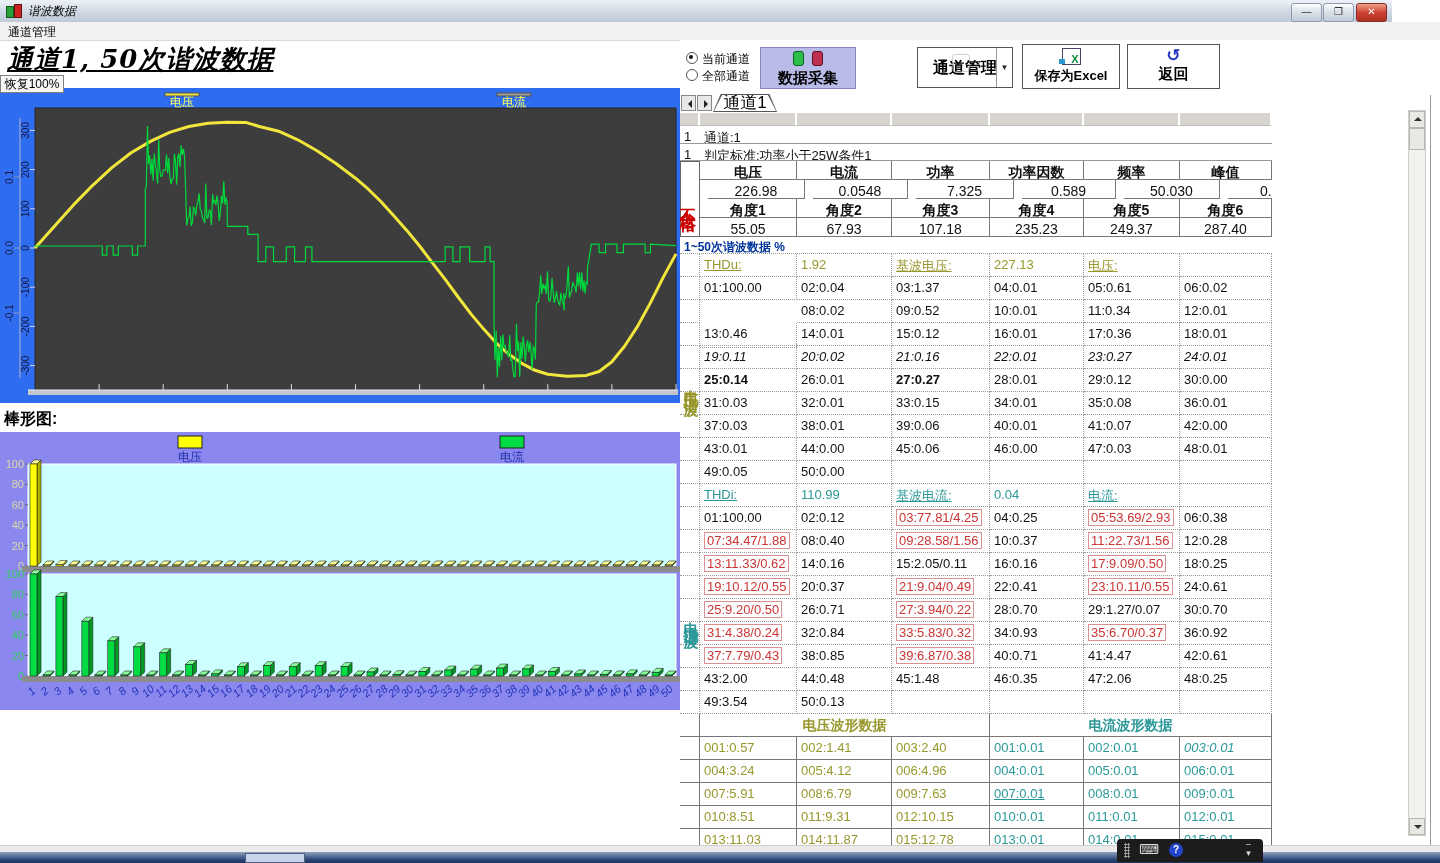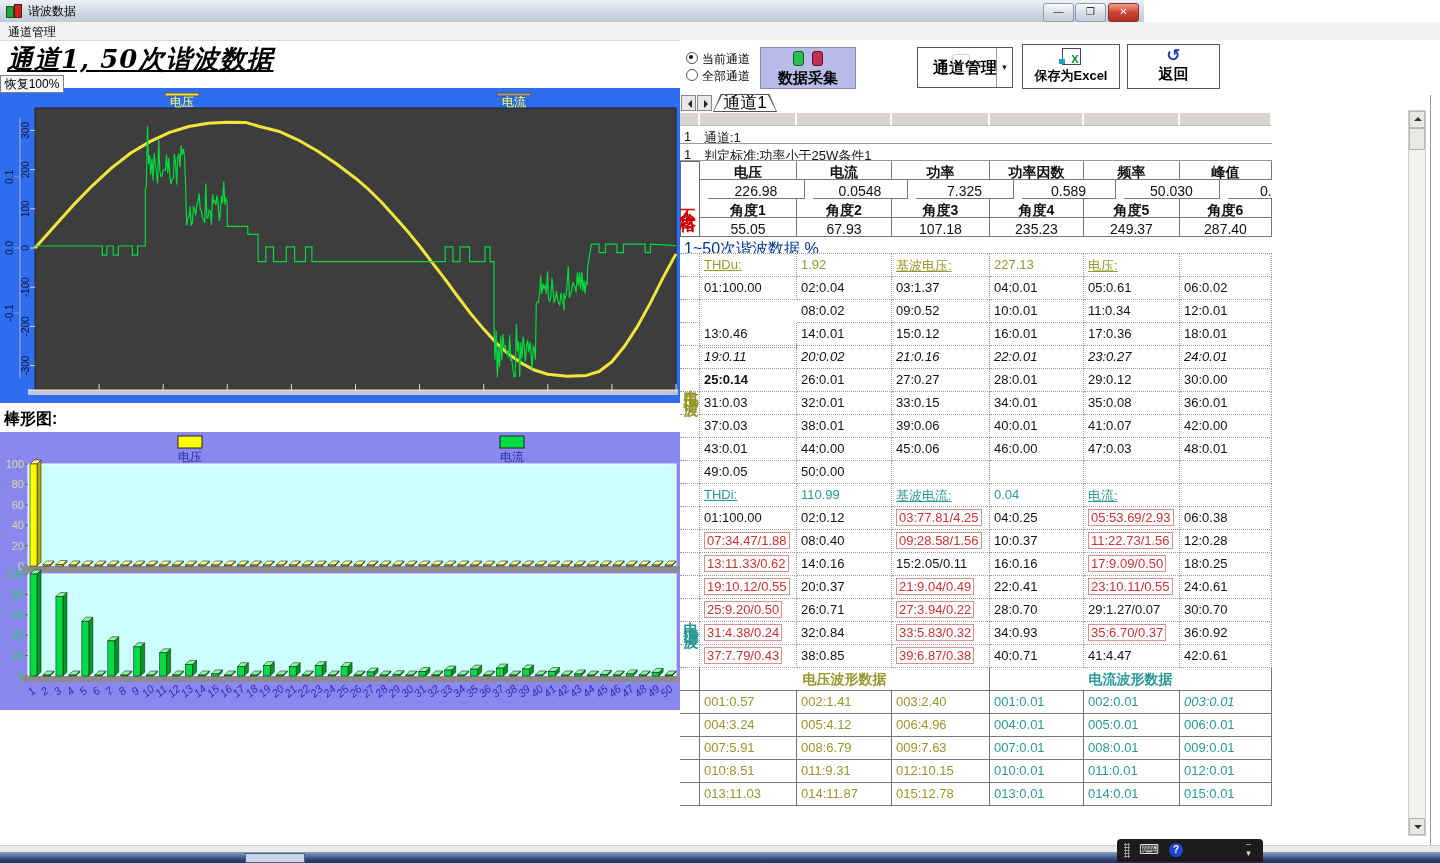--- a/index.html
+++ b/index.html
@@ -1,20 +1,20 @@
 <!DOCTYPE html>
 <html><head>
 <meta charset="utf-8">
 <style>
   html,body{margin:0;padding:0;background:#fff;}
   body{font-family:"Liberation Sans","DejaVu Sans",sans-serif;-webkit-font-smoothing:none;}
   #win{position:relative;width:1440px;height:863px;overflow:hidden;background:#fff;}
   
-  #titlebar{position:absolute;left:0;top:0;width:1144px;height:22px;
-    background:linear-gradient(#eef2f7,#cdd6e2 60%,#bfcad8);border-bottom:1px solid #98a6b8;}
+  #titlebar{position:absolute;left:0;top:0;width:1392px;height:22px;
+    background:linear-gradient(#eef2f7,#cdd6e2 60%,#bfcad8);border-bottom:1px solid #98a6b8;font-style:italic;}
   #titlebar .ticon{position:absolute;left:6px;top:4px;width:16px;height:14px;}
   #titlebar .ticon i{position:absolute;display:block;}
   #titlebar .tname{position:absolute;left:28px;top:3px;font-size:12px;color:#000;}
   .winbtn{position:absolute;top:3px;width:29px;height:17px;border:1px solid #8c9bb0;border-radius:3px;
     background:linear-gradient(#fdfdfd,#d9e0e8 50%,#c3ccd8);text-align:center;line-height:15px;font-size:10px;color:#333;}
   #btn-close{background:linear-gradient(#f0a088,#cc4433 50%,#b03020);color:#fff;border-color:#803028;font-weight:bold;}
   
   #menubar{position:absolute;left:0;top:22px;width:1440px;height:18px;background:#f2f2f2;border-bottom:1px solid #d9d9d9;}
   #menubar .mitem{display:inline-block;padding:2px 8px 0 8px;font-size:12px;color:#000;}
   
@@ -65,21 +65,21 @@
   .dot{border-right:1px dotted #9a9a9a;border-bottom:1px dotted #9a9a9a;}
   .sol{border-right:1px solid #777;border-bottom:1px solid #777;}
   .strip{background:#d8d4cf;border-right:2px solid #fff;border-bottom:1px solid #bbb;}
   .hdr{font-weight:bold;font-size:14px;text-align:center;padding-left:0;}
   .val{font-size:14px;text-align:center;padding-left:0;}
   .olv{color:#97972c;}
   .tea{color:#2b9898;}
   .und{text-decoration:underline;}
   .alarm{color:#cc3333;}
   .alarm .bx{border:1px solid #d89090;padding:0 2px;}
-  .sect{font-weight:normal;font-size:16px;color:#003399;padding-top:2px;}
+  .sect{font-weight:bold;font-size:12px;color:#003399;padding-top:2px;}
   #verdict{position:absolute;left:0px;top:48px;width:20px;height:76px;border:1px solid #666;box-sizing:border-box;
      writing-mode:vertical-rl;text-orientation:upright;font-size:17px;font-weight:bold;color:#cc0000;
      text-align:center;letter-spacing:3px;background:#fff;}
   .sidelab{position:absolute;left:1px;width:19px;writing-mode:vertical-rl;text-orientation:upright;
      font-size:15px;font-weight:bold;letter-spacing:4px;text-align:center;}
   
   #vscroll{position:absolute;left:728px;top:70px;width:18px;height:726px;background:#f2f1ee;border:1px solid #d0cec8;box-sizing:border-box;}
   .sbtn{position:absolute;left:0;width:16px;height:17px;background:#e9e8e4;border:1px solid #b8b6b0;box-sizing:border-box;}
   .sbtn i{position:absolute;left:4px;width:0;height:0;border:4px solid transparent;}
   #sb-up{top:0;} #sb-up i{top:5px;border-bottom-color:#333;border-top-width:0;}
@@ -705,21 +705,21 @@
           <div class="gcell dot" style="width: 95px;"><span>20:0.02</span></div>
           <div class="gcell dot" style="width: 98px;"><span>21:0.16</span></div>
           <div class="gcell dot" style="width: 94px;"><span>22:0.01</span></div>
           <div class="gcell dot" style="width: 96px;"><span>23:0.27</span></div>
           <div class="gcell dot" style="width: 92px;"><span>24:0.01</span></div>
         </div>
         <div class="grow" style="height: 23px;">
           <div class="gcell dot" style="width: 20px;"></div>
           <div class="gcell dot" style="width: 97px; font-weight: bold;"><span>25:0.14</span></div>
           <div class="gcell dot" style="width: 95px;"><span>26:0.01</span></div>
-          <div class="gcell dot" style="width: 98px;"><span>27:0.27</span></div>
+          <div class="gcell dot" style="width: 98px; font-weight: bold;"><span>27:0.27</span></div>
           <div class="gcell dot" style="width: 94px;"><span>28:0.01</span></div>
           <div class="gcell dot" style="width: 96px;"><span>29:0.12</span></div>
           <div class="gcell dot" style="width: 92px;"><span>30:0.00</span></div>
         </div>
         <div class="grow" style="height: 23px;">
           <div class="gcell dot" style="width: 20px;"></div>
           <div class="gcell dot" style="width: 97px;"><span>31:0.03</span></div>
           <div class="gcell dot" style="width: 95px;"><span>32:0.01</span></div>
           <div class="gcell dot" style="width: 98px;"><span>33:0.15</span></div>
           <div class="gcell dot" style="width: 94px;"><span>34:0.01</span></div>
@@ -817,20 +817,38 @@
           <div class="gcell dot" style="width: 92px;"><span>36:0.92</span></div>
         </div>
         <div class="grow" style="height: 23px;">
           <div class="gcell dot" style="width: 20px;"></div>
           <div class="gcell dot alarm" style="width: 97px;"><span class="bx">37:7.79/0.43</span></div>
           <div class="gcell dot" style="width: 95px;"><span>38:0.85</span></div>
           <div class="gcell dot alarm" style="width: 98px;"><span class="bx">39:6.87/0.38</span></div>
           <div class="gcell dot" style="width: 94px;"><span>40:0.71</span></div>
           <div class="gcell dot" style="width: 96px;"><span>41:4.47</span></div>
           <div class="gcell dot" style="width: 92px;"><span>42:0.61</span></div>
+        </div>
+        <div class="grow" style="height: 23px;">
+          <div class="gcell dot" style="width: 20px;"></div>
+          <div class="gcell dot" style="width: 97px;"><span>43:2.00</span></div>
+          <div class="gcell dot" style="width: 95px;"><span>44:0.48</span></div>
+          <div class="gcell dot" style="width: 98px;"><span>45:1.48</span></div>
+          <div class="gcell dot" style="width: 94px;"><span>46:0.35</span></div>
+          <div class="gcell dot" style="width: 96px;"><span>47:2.06</span></div>
+          <div class="gcell dot" style="width: 92px;"><span>48:0.25</span></div>
+        </div>
+        <div class="grow" style="height: 23px;">
+          <div class="gcell dot" style="width: 20px;"></div>
+          <div class="gcell dot" style="width: 97px;"><span>49:3.54</span></div>
+          <div class="gcell dot" style="width: 95px;"><span>50:0.13</span></div>
+          <div class="gcell dot" style="width: 98px;"></div>
+          <div class="gcell dot" style="width: 94px;"></div>
+          <div class="gcell dot" style="width: 96px;"></div>
+          <div class="gcell dot" style="width: 92px;"></div>
         </div>
         <div class="grow" style="height: 23px;">
           <div class="gcell sol" style="width: 20px;"></div>
           <div class="gcell sol hdr olv" style="width: 290px;">电压波形数据</div>
           <div class="gcell sol hdr tea" style="width: 282px;">电流波形数据</div>
         </div>
         <div class="grow" style="height: 23px;">
           <div class="gcell sol" style="width: 20px;"></div>
           <div class="gcell sol olv" style="width: 97px;">001:0.57</div>
           <div class="gcell sol olv" style="width: 95px;">002:1.41</div>
@@ -846,21 +864,21 @@
           <div class="gcell sol olv" style="width: 98px;">006:4.96</div>
           <div class="gcell sol tea" style="width: 94px;">004:0.01</div>
           <div class="gcell sol tea" style="width: 96px;">005:0.01</div>
           <div class="gcell sol tea" style="width: 92px;">006:0.01</div>
         </div>
         <div class="grow" style="height: 23px;">
           <div class="gcell sol" style="width: 20px;"></div>
           <div class="gcell sol olv" style="width: 97px;">007:5.91</div>
           <div class="gcell sol olv" style="width: 95px;">008:6.79</div>
           <div class="gcell sol olv" style="width: 98px;">009:7.63</div>
-          <div class="gcell sol tea" style="width: 94px;">007:0.01</div>
+          <div class="gcell sol tea" style="width: 94px; text-decoration: underline;">007:0.01</div>
           <div class="gcell sol tea" style="width: 96px;">008:0.01</div>
           <div class="gcell sol tea" style="width: 92px;">009:0.01</div>
         </div>
         <div class="grow" style="height: 23px;">
           <div class="gcell sol" style="width: 20px;"></div>
           <div class="gcell sol olv" style="width: 97px;">010:8.51</div>
           <div class="gcell sol olv" style="width: 95px;">011:9.31</div>
           <div class="gcell sol olv" style="width: 98px;">012:10.15</div>
           <div class="gcell sol tea" style="width: 94px;">010:0.01</div>
           <div class="gcell sol tea" style="width: 96px;">011:0.01</div>

